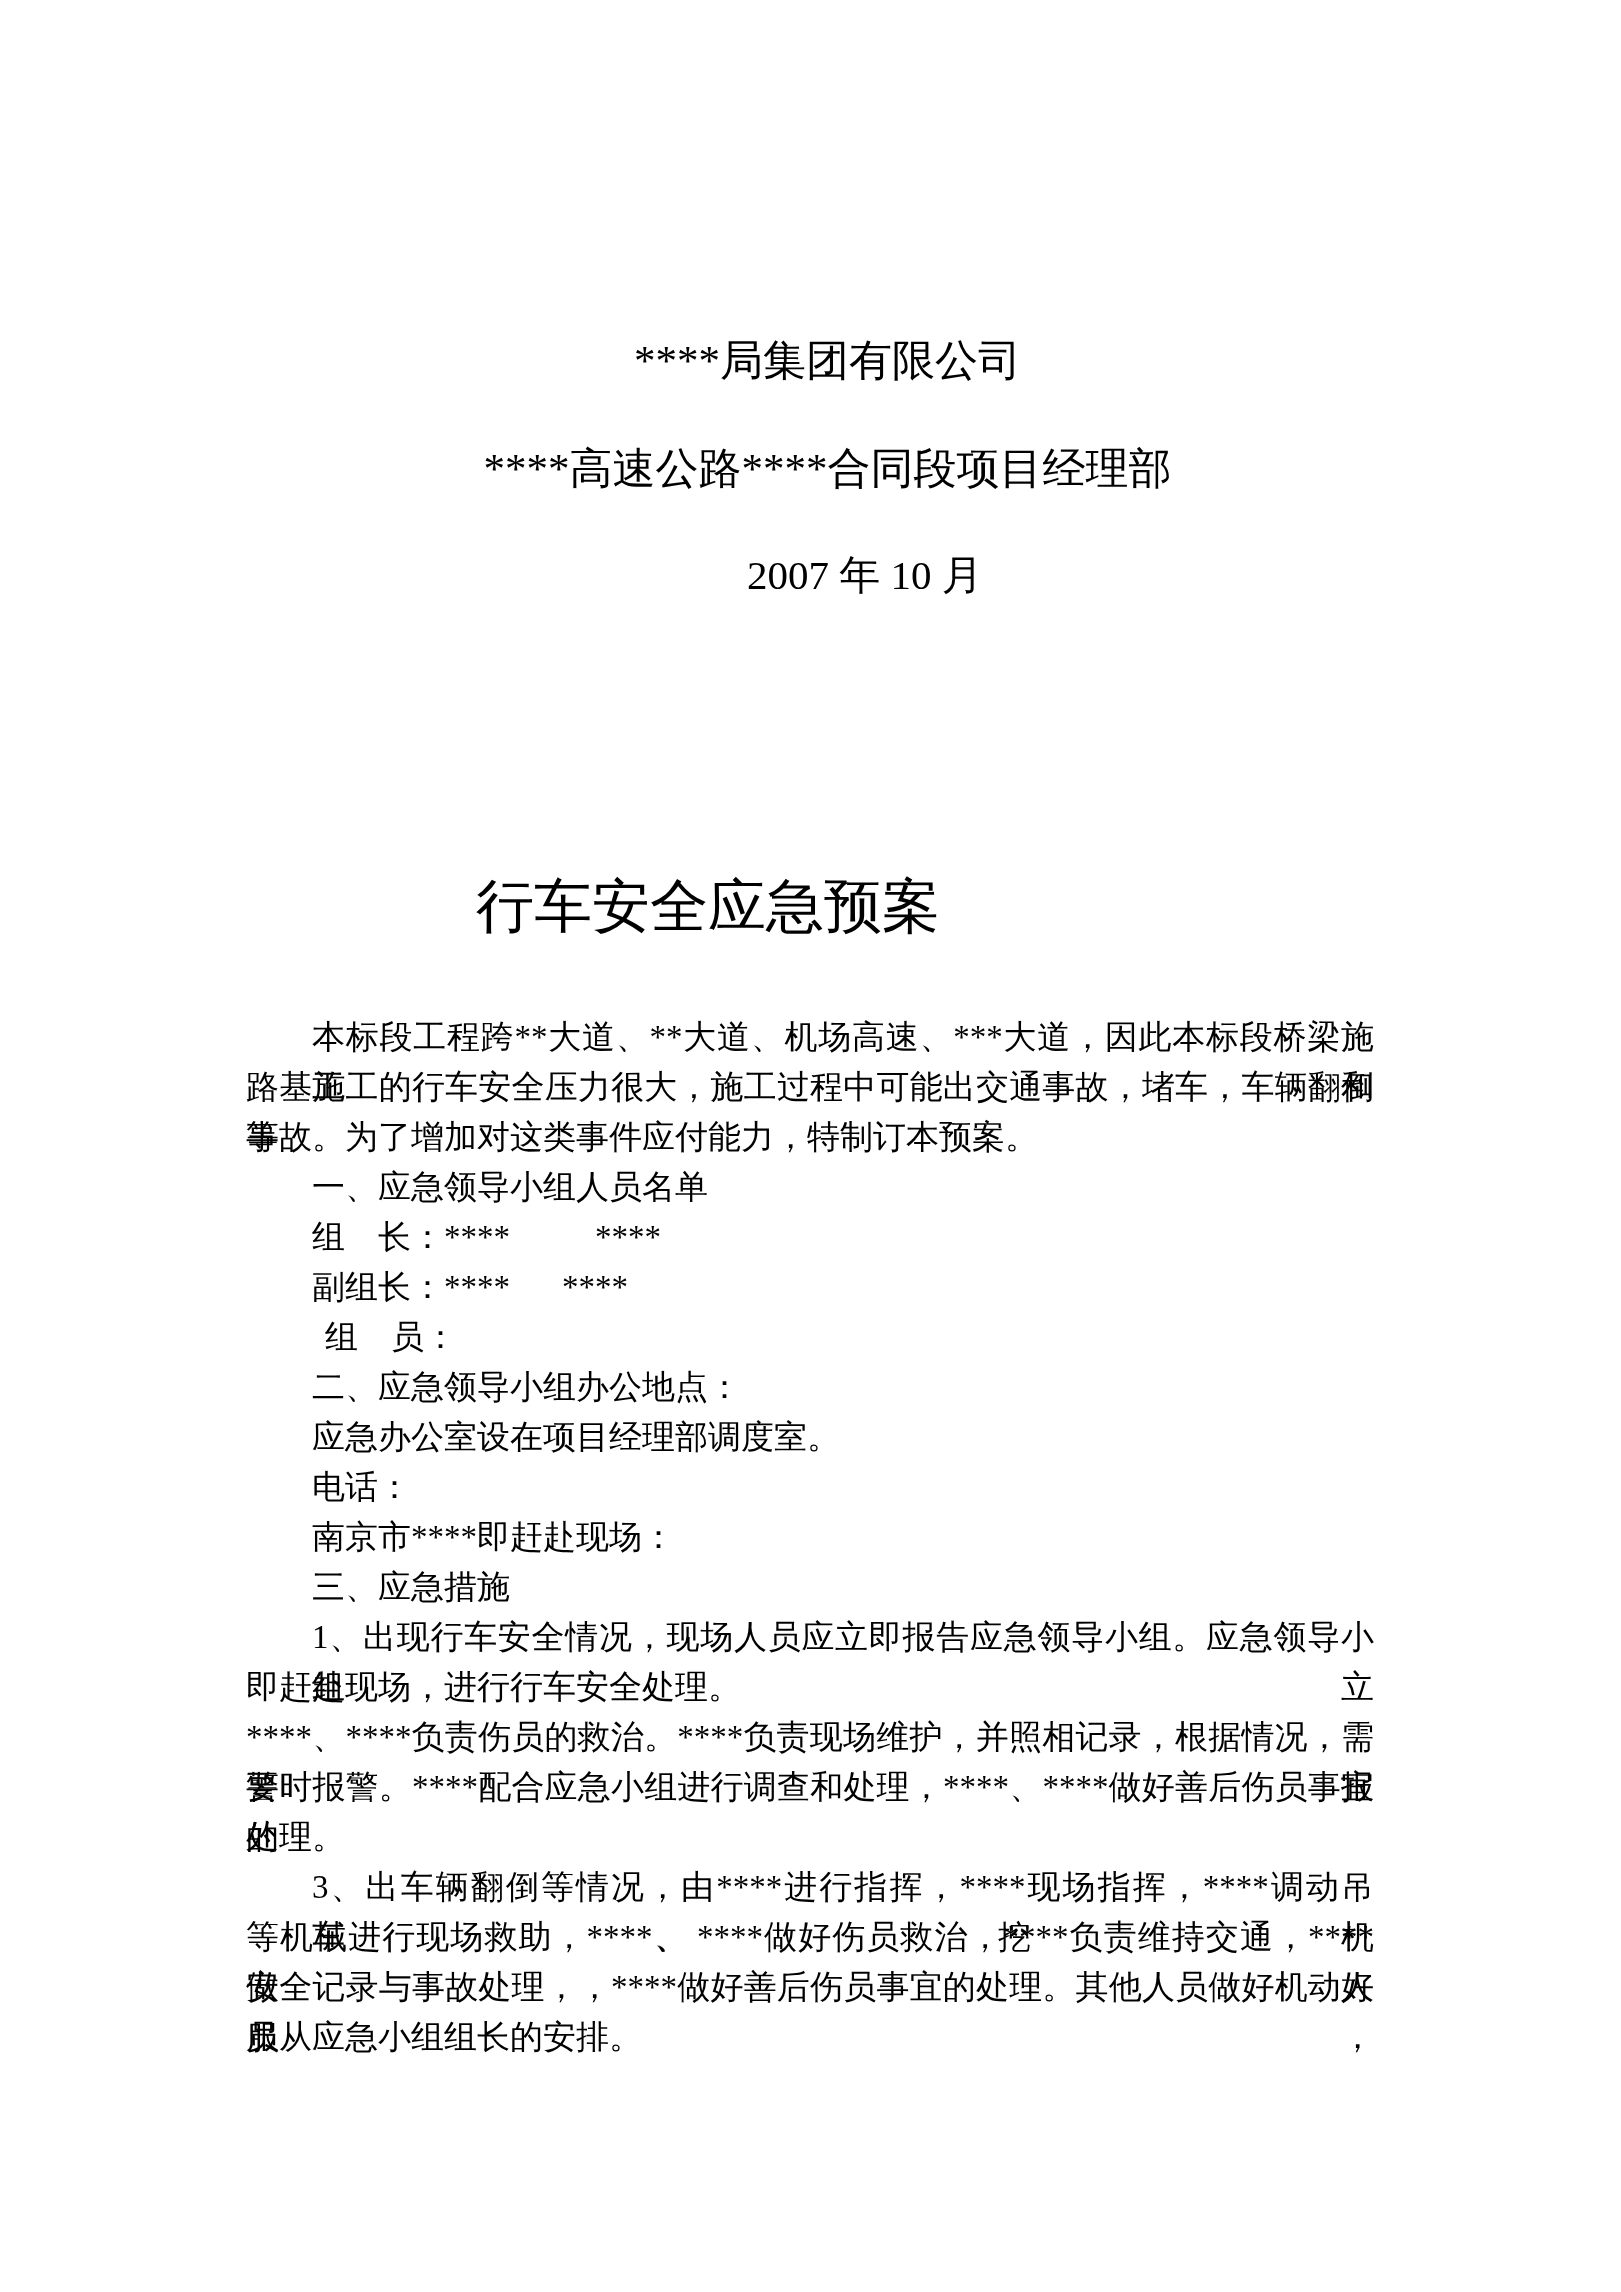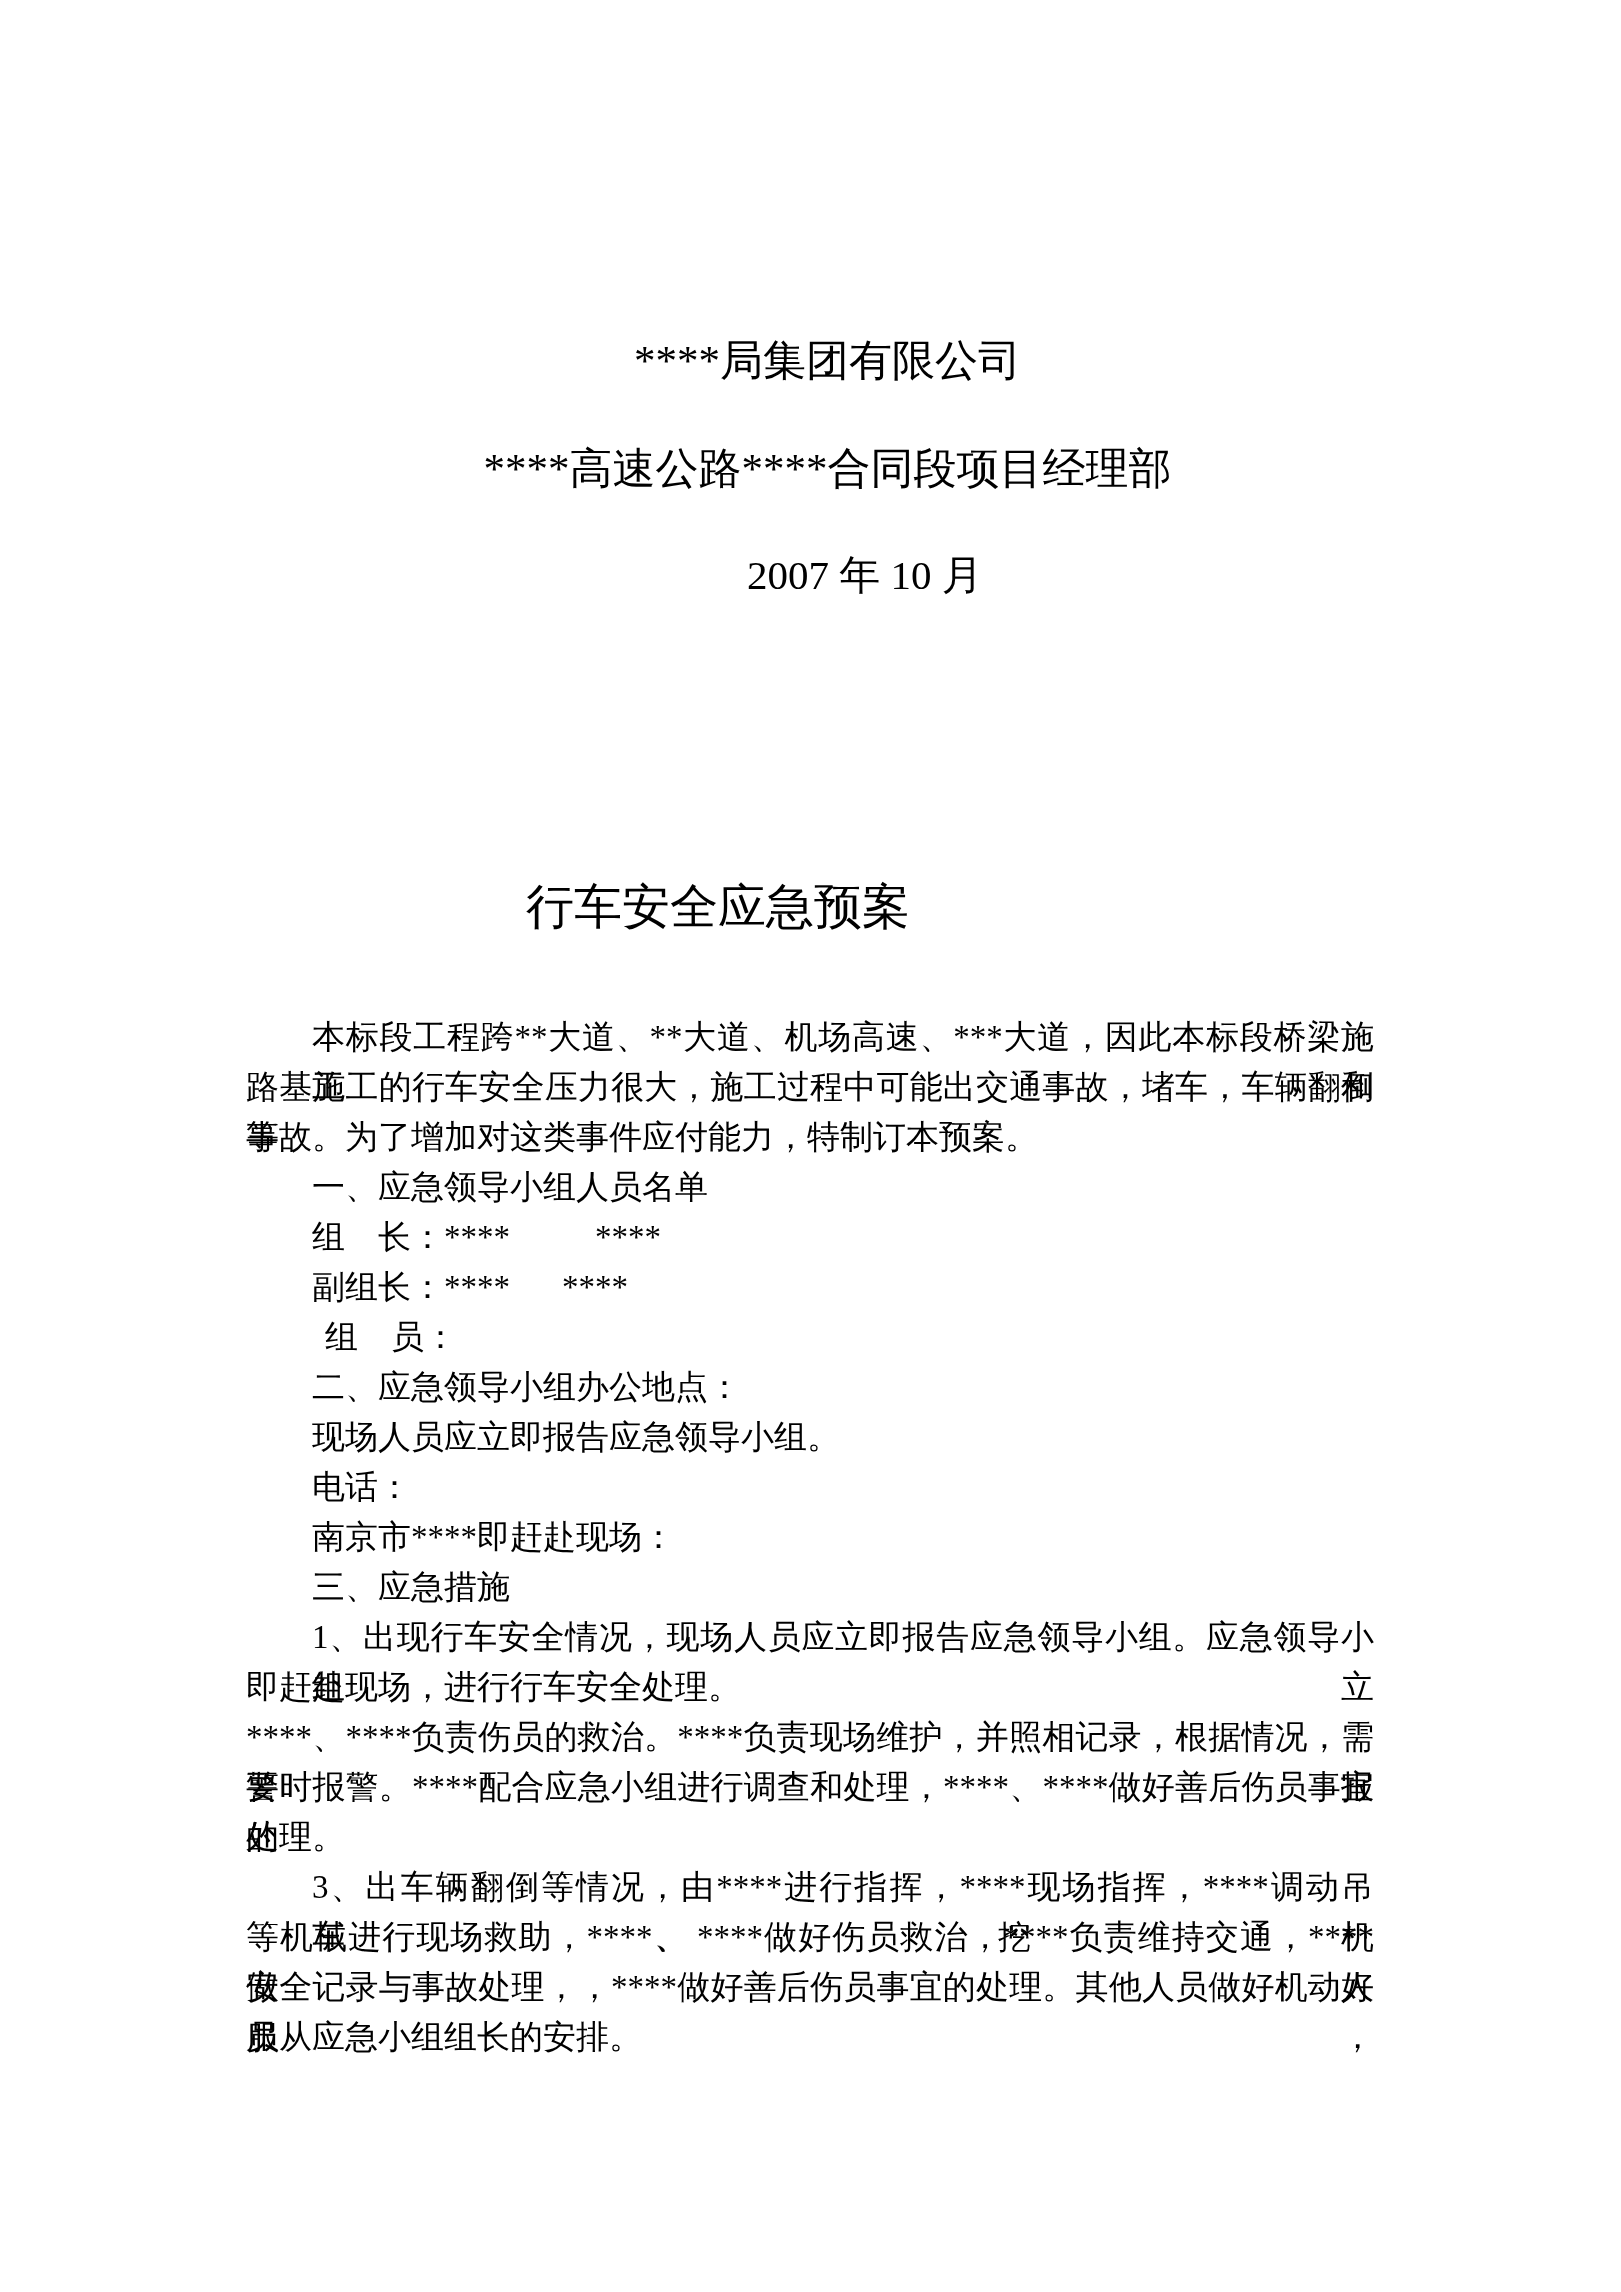--- a/index.html
+++ b/index.html
@@ -2,21 +2,21 @@
 <html><head>
 <meta charset="utf-8">
 <style>
   html, body { margin: 0; padding: 0; background: #ffffff; }
   body { width: 1621px; height: 2293px; position: relative; overflow: hidden; color: #000000;
     font-family: "Liberation Serif", "DejaVu Serif", serif; }
   .page { position: absolute; left: 0; top: 0; width: 1621px; height: 2293px; background: #ffffff; }
   .cover-line { position: absolute; left: 17px; width: 1621px; text-align: center; white-space: pre;
     font-size: 43px; line-height: 59px; height: 59px; }
   .date-line { position: absolute; left: 747px; white-space: pre; font-size: 41px; line-height: 59px; height: 59px; }
-  .doc-title { position: absolute; left: 10px; width: 1416px; text-align: center; font-size: 48px; line-height: 59px; height: 59px; }
+  .doc-title { position: absolute; left: 0; width: 1416px; text-align: center; font-size: 58px; line-height: 59px; height: 59px; }
   .body { position: absolute; left: 246px; top: 968px; width: 1128px; font-size: 33px; line-height: 50px; margin-top: 44px; }
   .ln { height: 50px; white-space: pre; overflow: visible; }
   .full { text-align: justify; text-align-last: justify; white-space: normal; }
   .ind { padding-left: 66px; }
   .ind2 { padding-left: 79px; }
   .gap { display: inline-block; }
 </style>
 </head>
 <body>
 
@@ -32,21 +32,21 @@
     <div class="ln full ind">本标段工程跨**大道、**大道、机场高速、***大道，因此本标段桥梁施工和</div>
     <div class="ln full">路基施工的行车安全压力很大，施工过程中可能出交通事故，堵车，车辆翻倒等</div>
     <div class="ln">事故。为了增加对这类事件应付能力，特制订本预案。</div>
 
     <div class="ln ind">一、应急领导小组人员名单</div>
     <div class="ln ind"><span>组　长：</span><span>****</span><span class="gap" style="width:85px;"></span><span>****</span></div>
     <div class="ln ind"><span>副组长：</span><span>****</span><span class="gap" style="width:52px;"></span><span>****</span></div>
     <div class="ln ind2"><span>组　员：</span></div>
 
     <div class="ln ind">二、应急领导小组办公地点：</div>
-    <div class="ln ind">现场人员应立即报告应急领导小组。</div>
+    <div class="ln ind">应急办公室设在项目经理部调度室。</div>
     <div class="ln ind">电话：</div>
     <div class="ln ind">南京市****即赶赴现场：</div>
 
     <div class="ln ind">三、应急措施</div>
 
     <div class="ln full ind">1、出现行车安全情况，现场人员应立即报告应急领导小组。应急领导小组立</div>
     <div class="ln">即赶赴现场，进行行车安全处理。</div>
 
     <div class="ln full">****、****负责伤员的救治。****负责现场维护，并照相记录，根据情况，需要报</div>
     <div class="ln full">警时报警。****配合应急小组进行调查和处理，****、****做好善后伤员事宜的</div>

